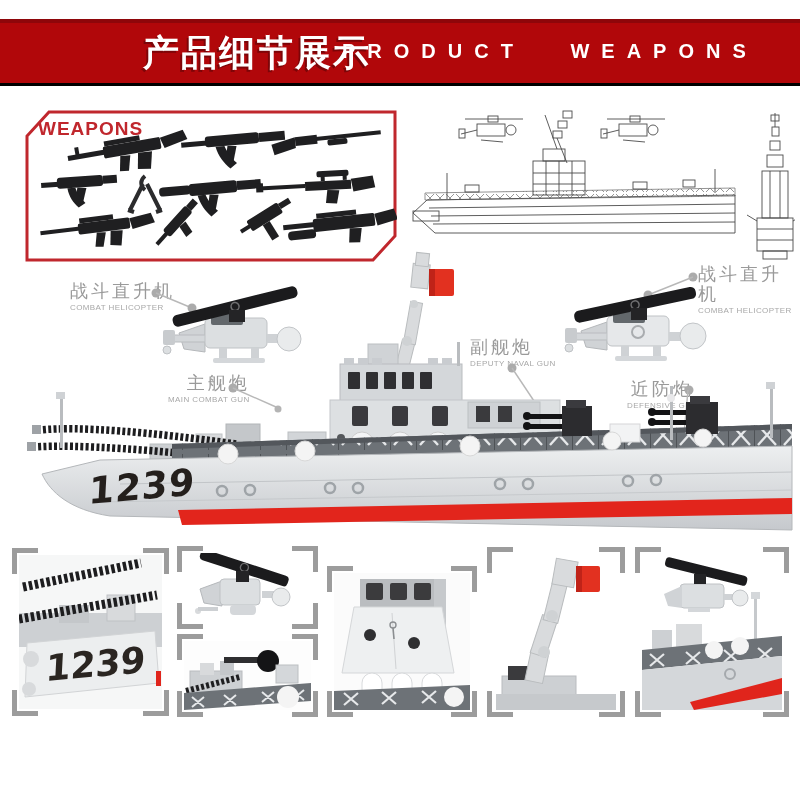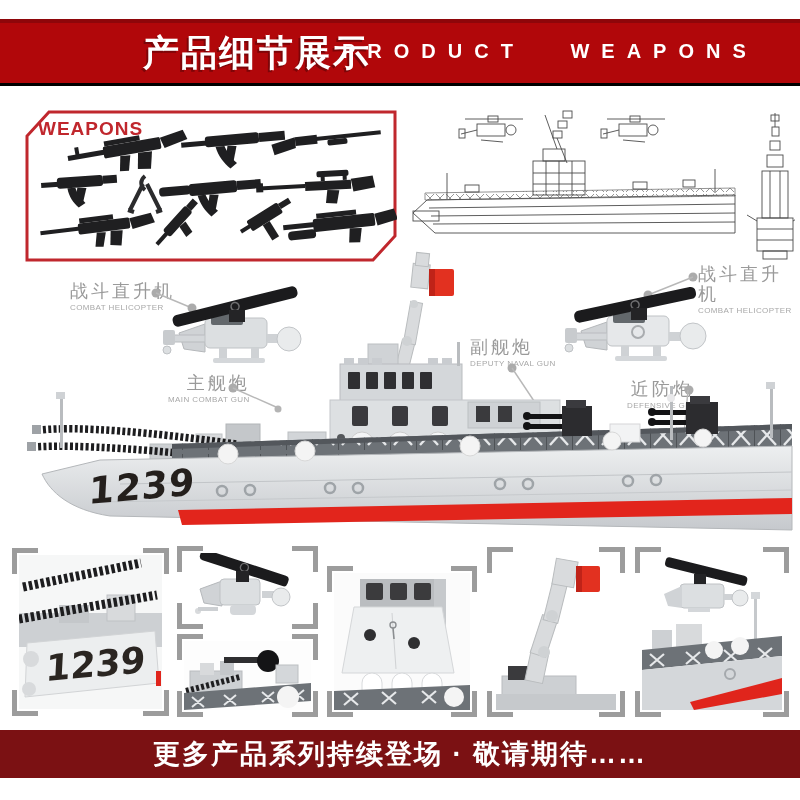--- a/index.html
+++ b/index.html
@@ -593,17 +593,14 @@
         <path d="M8,100 L22,112 M22,100 L8,112 M44,98 L58,110 M58,98 L44,110 M82,96 L96,108 M96,96 L82,108 M116,94 L130,106 M130,94 L116,106" stroke="#e6e8ea" stroke-width="2.2"></path>
         <circle cx="72" cy="96" r="9" fill="#f4f4f4"></circle>
           <circle cx="98" cy="92" r="9" fill="#f4f4f4"></circle>
         <polygon points="0,116 140,102 140,156 0,156" fill="#d4d7da"></polygon>
         <circle cx="88" cy="120" r="5" fill="none" stroke="#a5a9ad" stroke-width="2"></circle>
         <polygon points="48,148 140,124 140,140 52,156" fill="#e0251c"></polygon>
       </svg>
     </div>
   </div>
 
-  <div id="footer-banner" class="abs">
-    <div id="footer-text">更多产品系列持续登场 · 敬请期待……</div>
-  </div>
 
 </div>
 
 </body></html>

